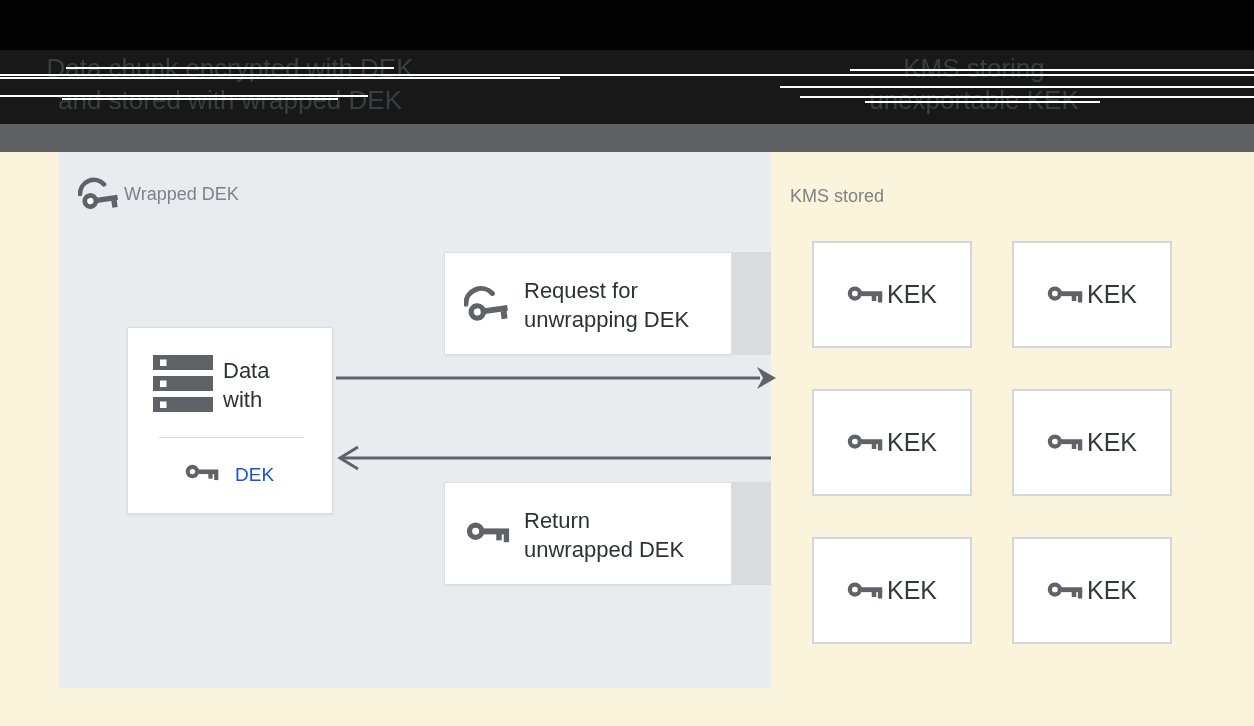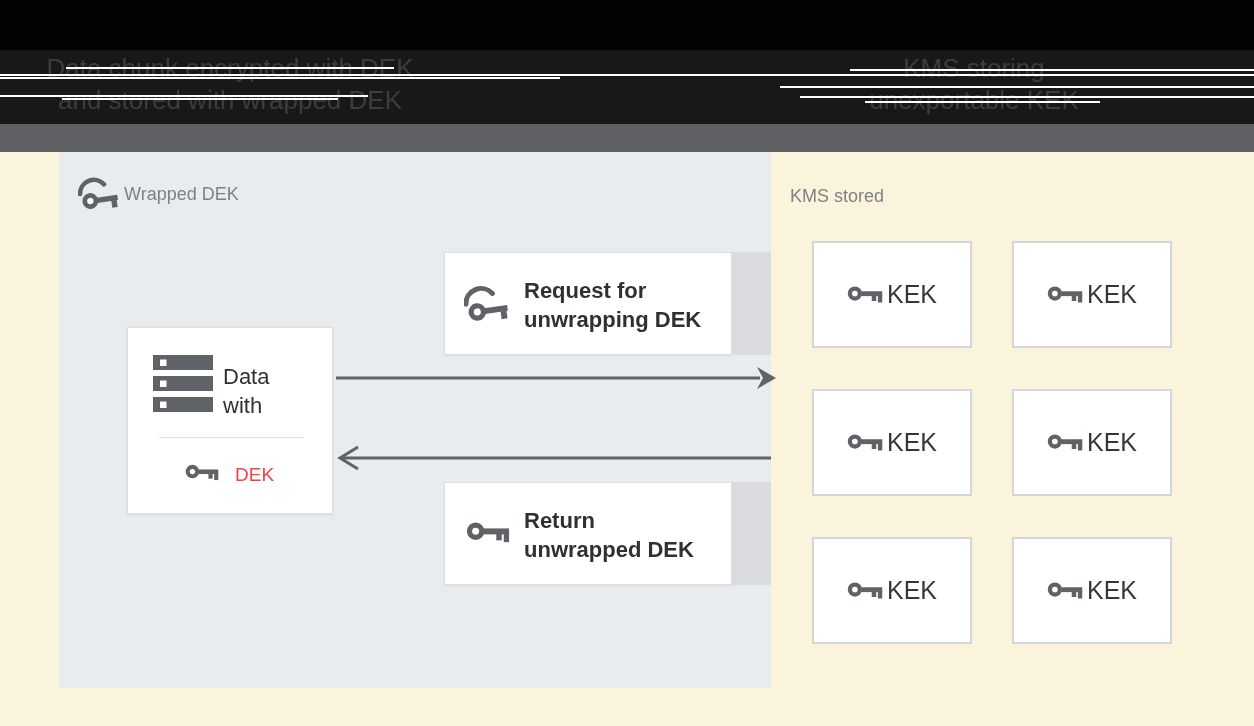--- a/index.html
+++ b/index.html
@@ -24,26 +24,26 @@
   .panel-label{position:absolute;font-size:18px;color:#7d8287;white-space:nowrap;}
   .wrapped-label{left:124px;top:184px;}
   .kms-label{left:790px;top:186px;}
 
   .icon{position:absolute;}
 
   
   .data-chunk-box{position:absolute;left:127px;top:327px;width:206px;height:187px;
     background:#fff;border:1px solid #dcdfe2;box-sizing:border-box;
     box-shadow:0 1px 3px rgba(0,0,0,.07);}
-  .dc-title{position:absolute;left:95px;top:34px;font-size:22px;line-height:29px;color:#2e3134;}
+  .dc-title{position:absolute;left:95px;top:28px;font-size:22px;line-height:29px;color:#2e3134;}
   .dc-divider{position:absolute;left:31px;top:109px;width:145px;height:1px;background:#d9dcdf;}
-  .dek-label{position:absolute;left:107px;top:136px;font-size:19px;color:#ef4444;text-align:right;}
-
-  
-  .msg-box{position:absolute;width:327px;height:103px;font-weight:bold;}
+  .dek-label{position:absolute;left:107px;top:136px;font-size:19px;color:#1d4ed8;text-align:right;}
+
+  
+  .msg-box{position:absolute;width:327px;height:103px;}
   .msg-white{position:absolute;left:0;top:0;width:288px;height:103px;background:#fff;
     border:1px solid #dcdfe2;box-sizing:border-box;box-shadow:0 1px 2px rgba(0,0,0,.06);}
   .msg-strip{position:absolute;left:288px;top:0;width:39px;height:103px;background:#d9dbde;}
   .msg-text{position:absolute;left:80px;top:24px;font-size:22px;line-height:29px;color:#2e3134;white-space:nowrap;}
   .request-box{left:444px;top:252px;}
   .return-box{left:444px;top:482px;}
 
   
   .kek-grid{position:absolute;left:812px;top:241px;display:grid;
     grid-template-columns:160px 160px;grid-template-rows:107px 107px 107px;

